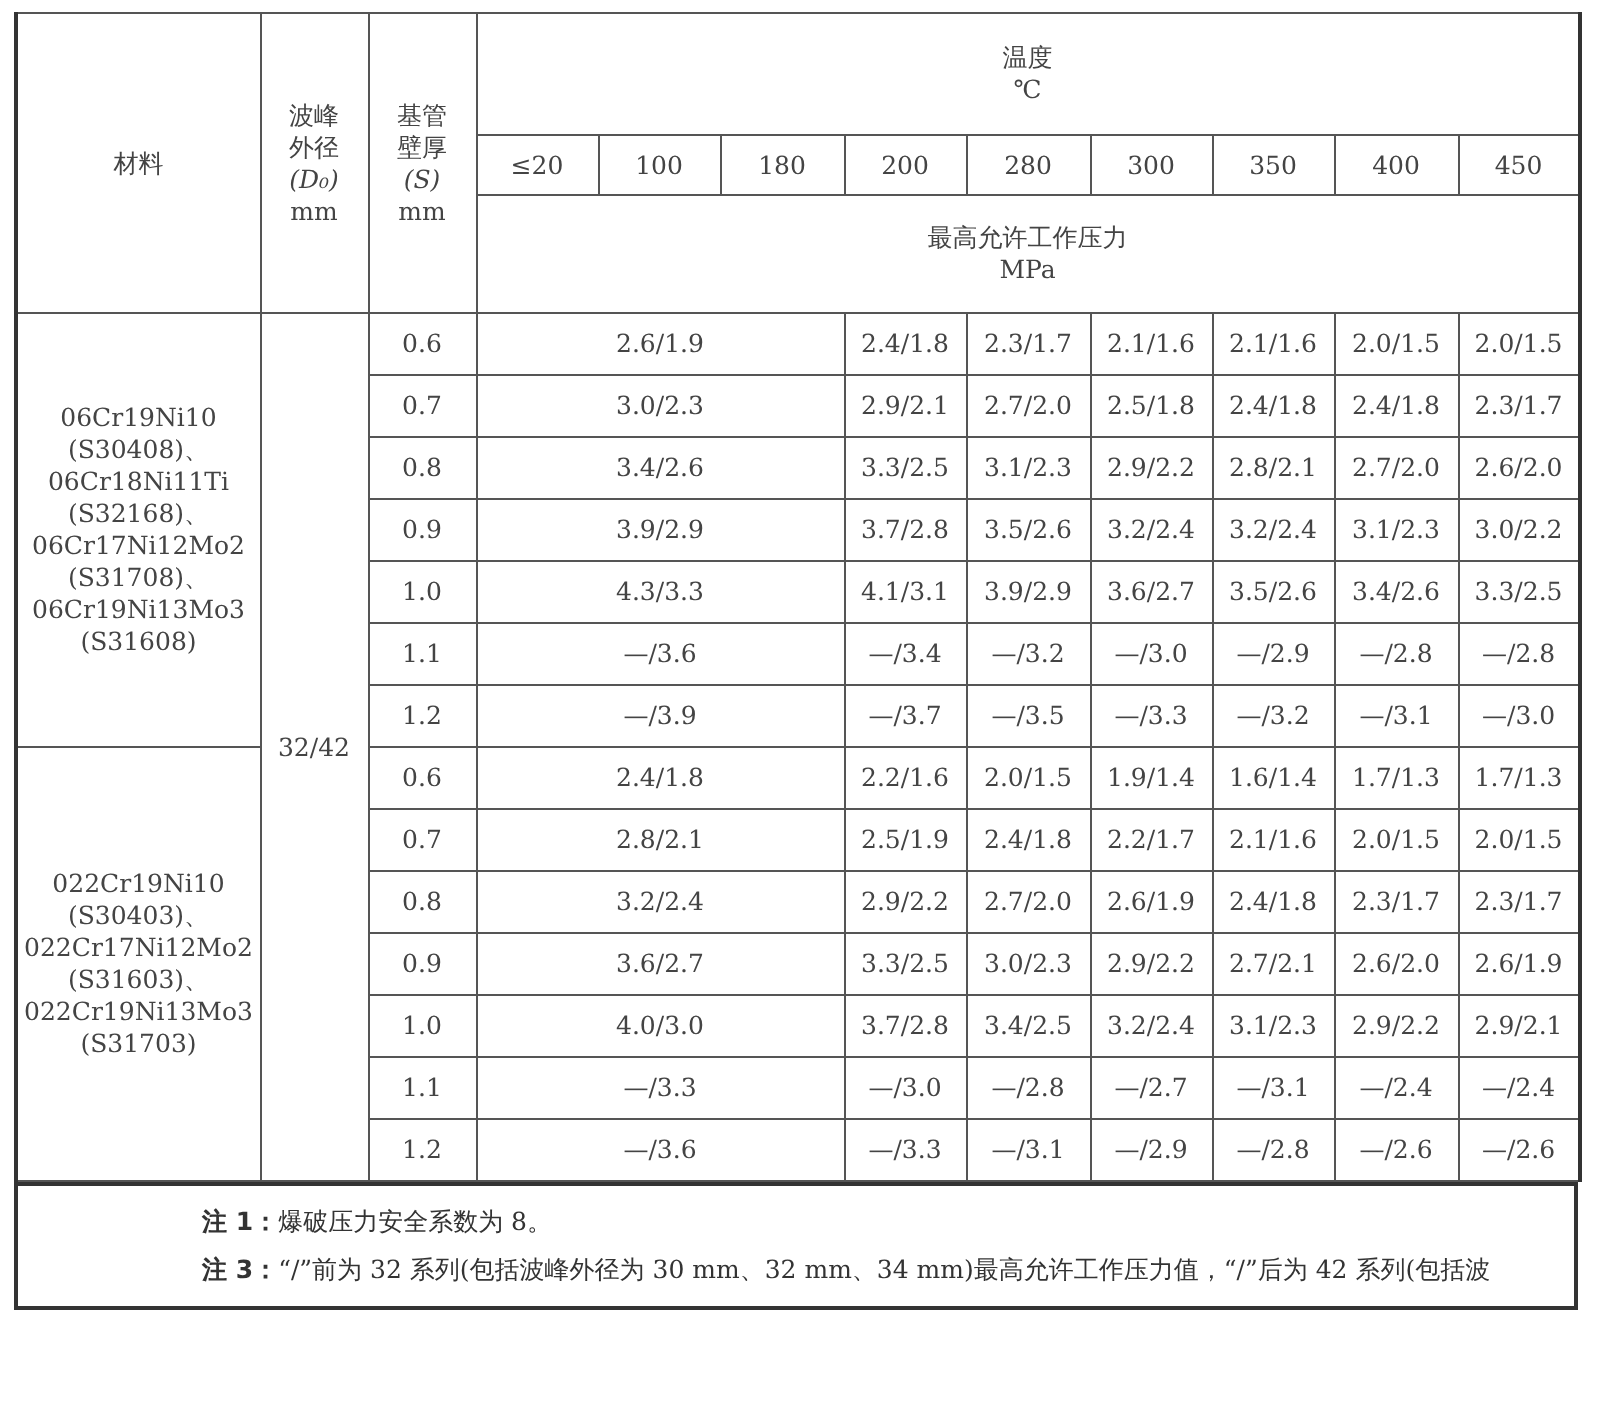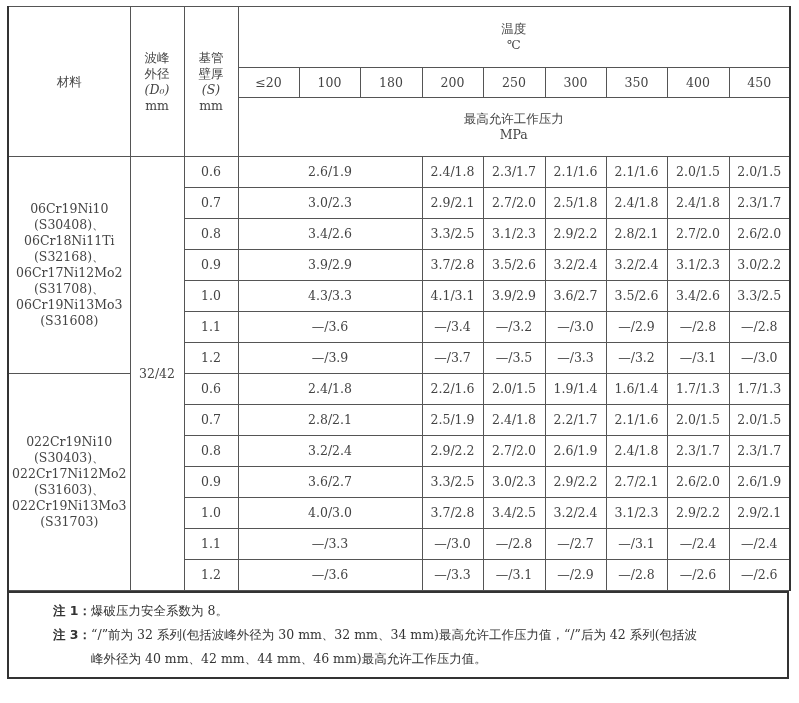--- a/index.html
+++ b/index.html
@@ -8,21 +8,21 @@
   .wrap { position:absolute; left:7px; top:6px; width:782px; }
   table.main { border-collapse:collapse; width:782px; table-layout:fixed; }
   table.main td { border:1px solid #555; text-align:center; vertical-align:middle;
          padding:0; font-size:12.5px; line-height:16px; color:#444; }
   table.main tr.data td { height:30px; }
   .hdr-cn { font-size:13px; line-height:23px; color:#333; }
   .thick-bottom td { border-bottom:2px solid #333; }
   .mat { font-size:12.5px; line-height:23px; color:#555;margin-top:28px; }
   .notes { border:1px solid #555; border-top:2px solid #333; border-left:2px solid #333; border-right:2px solid #333; border-bottom:2px solid #333; width:778px; padding:6px 0 6px 0; font-size:12.5px; line-height:24px; color:#333; }
   .note { padding-left:44px; text-indent:-0px; }
-  .note .lbl { font-weight:bold; font-family: "DejaVu Sans", "Liberation Sans", sans-serif; font-size:12.5px; }
+  .note .lbl { font-weight:bold; font-family: "DejaVu Sans", "Liberation Sans", sans-serif; font-size:12.5px;margin-left:48px; }
   .note-cont { padding-left:82px; }
   .outer-left { border-left:2px solid #333 !important; }
   .outer-right { border-right:2px solid #333 !important; }
   .outer-top td { border-top:2px solid #333; }
   .it { font-style:italic; }
 </style>
 </head>
 <body>
 
 <div class="wrap">
@@ -59,21 +59,21 @@
     <td colspan="9" class="outer-right hdr-cn">
       <div>温度</div>
       <div>℃</div>
     </td>
   </tr>
   <tr style="height:30px" id="temp-row">
           <td>≤20</td>
           <td>100</td>
           <td>180</td>
           <td>200</td>
-          <td>250</td>
+          <td>280</td>
           <td>300</td>
           <td>350</td>
           <td>400</td>
           <td class="outer-right">450</td>
         </tr>
   <tr class="thick-bottom" style="height:59px">
     <td colspan="9" class="outer-right hdr-cn">
       <div>最高允许工作压力</div>
       <div>MPa</div>
     </td>
@@ -238,15 +238,14 @@
           <td>—/2.8</td>
           <td>—/2.6</td>
           <td class="outer-right">—/2.6</td>
         </tr>
       </tbody>
 </table>
 
 <div class="notes">
   <div class="note"><span class="lbl">注 1：</span><span>爆破压力安全系数为 8。</span></div>
   <div class="note"><span class="lbl">注 3：</span><span>“/”前为 32 系列(包括波峰外径为 30 mm、32 mm、34 mm)最高允许工作压力值，“/”后为 42 系列(包括波</span></div>
-  <div class="note-cont">峰外径为 40 mm、42 mm、44 mm、46 mm)最高允许工作压力值。</div>
 </div>
 </div>
 
 </body></html>

